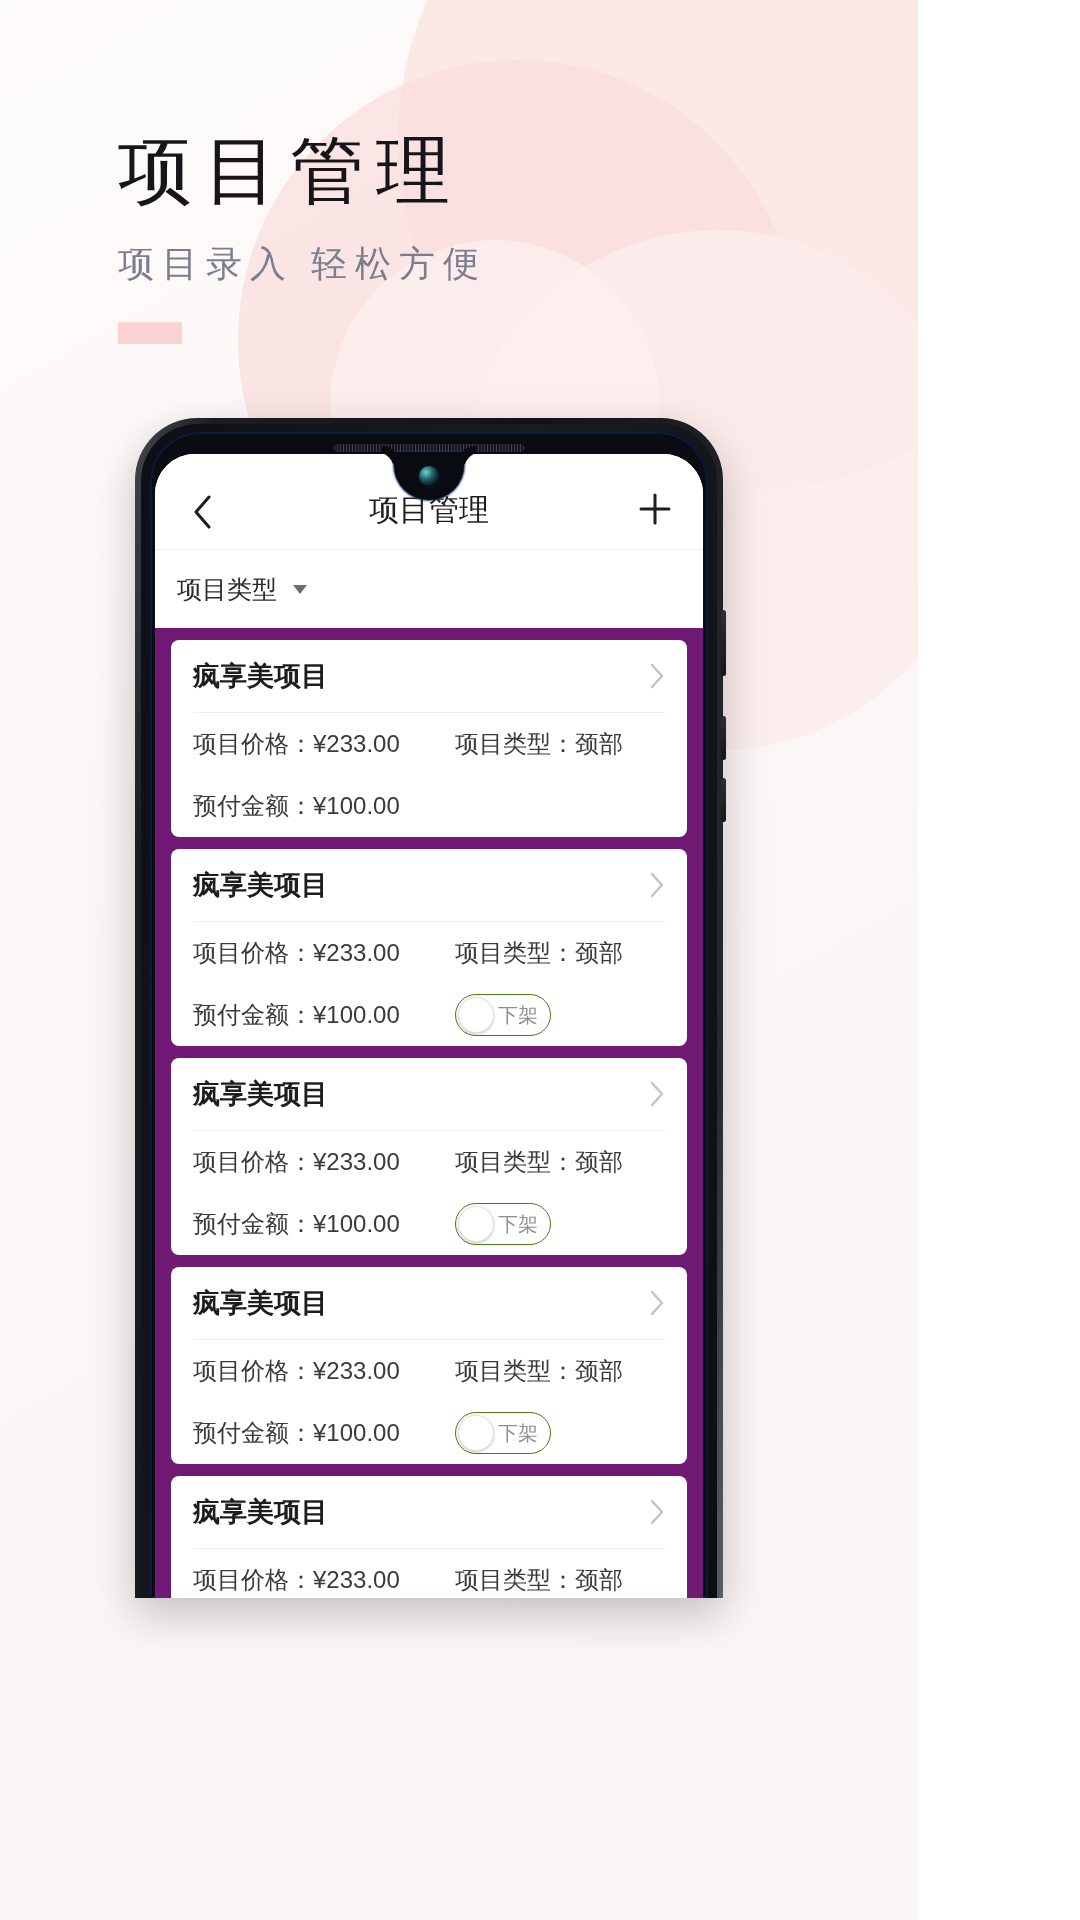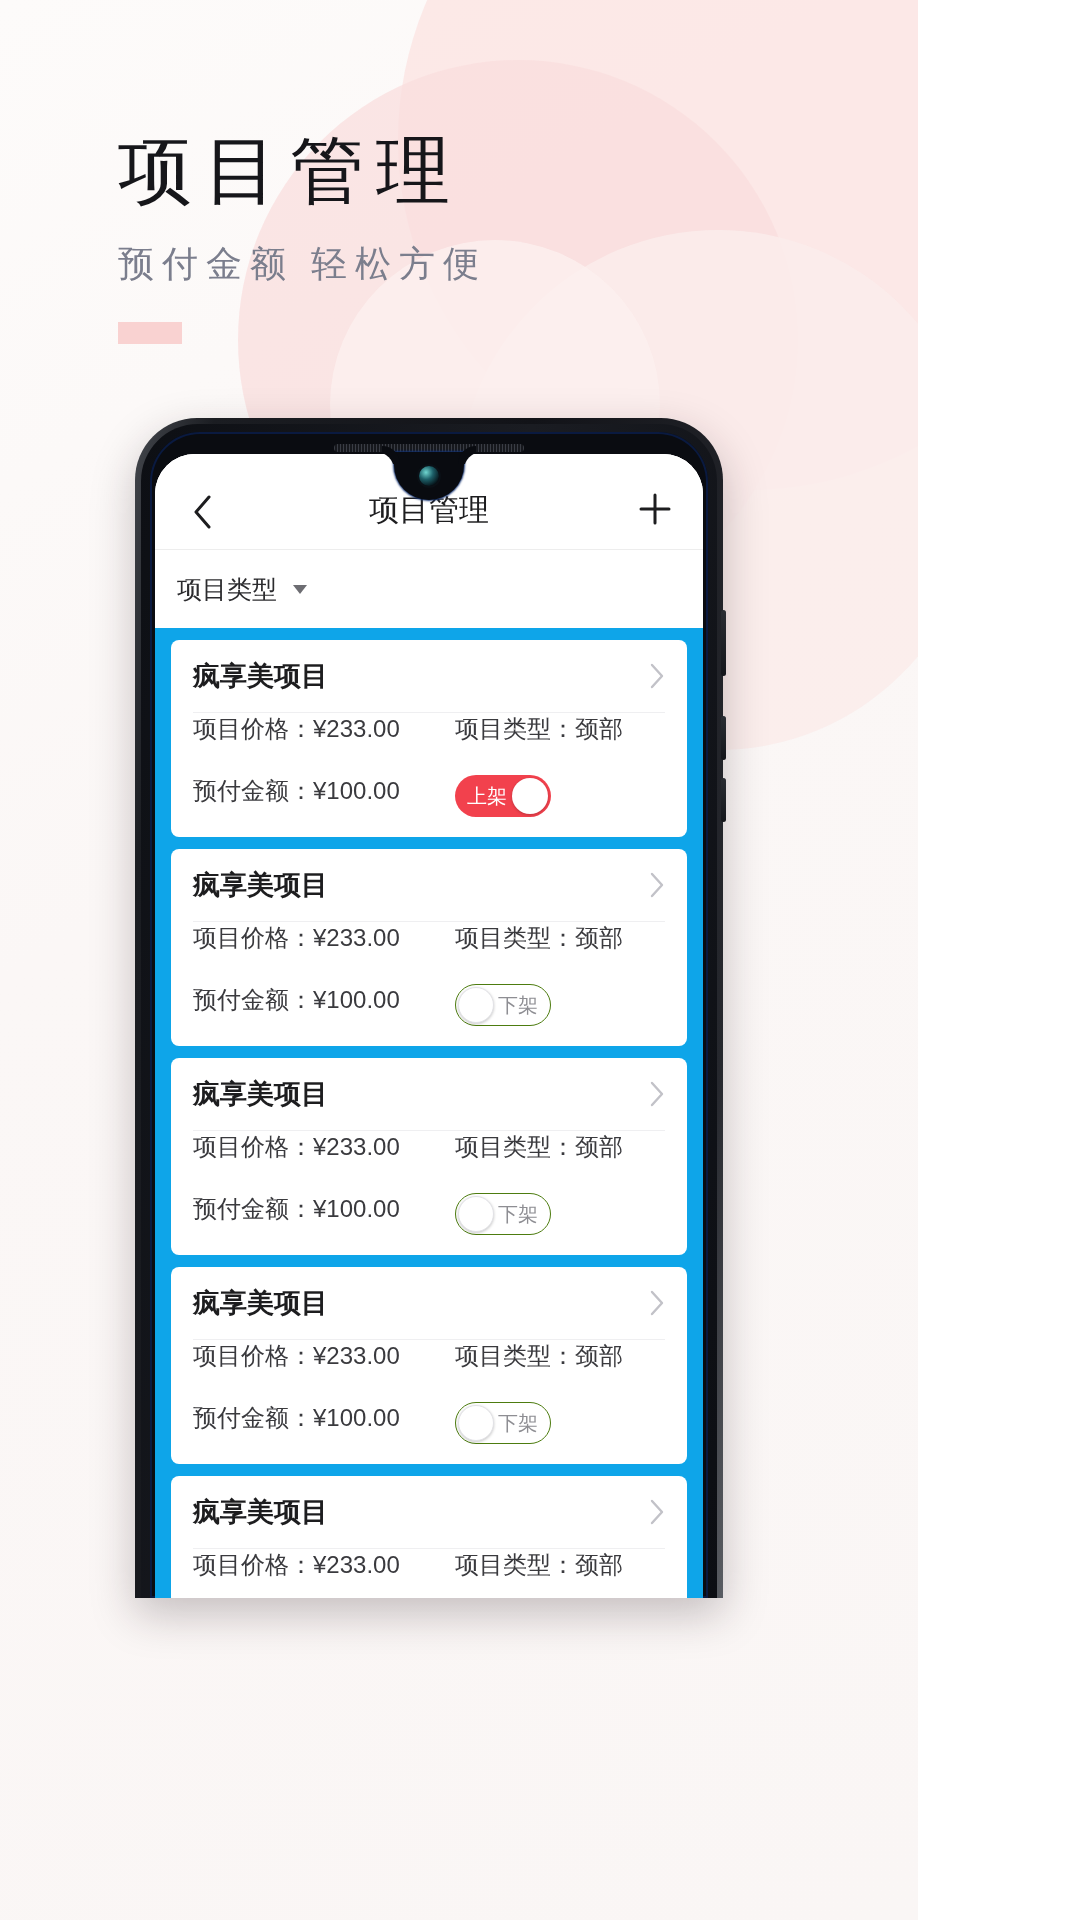--- a/index.html
+++ b/index.html
@@ -296,21 +296,21 @@
     box-sizing: border-box;
   }
   .search-ph {
     font-size: 24px;
     color: #acacb2;
     white-space: nowrap;
   }
 
   .list {
     flex: 1 1 auto;
-    background: #0ea5e9;
+    background: #701a75;
     padding: 12px 0 0 0;
     overflow: hidden;
   }
   .card {
     background: #fff;
     border-radius: 8px;
     margin: 0 16px 12px 16px;
     padding: 0 22px;
     box-sizing: border-box;
   }
@@ -326,21 +326,21 @@
     font-weight: 600;
     flex: 1 1 auto;
   }
   .chev {
     flex: 0 0 auto;
     display: flex;
     align-items: center;
   }
   .card-row {
     display: flex;
-    align-items: flex-start;
+    align-items: center;
     height: 62px;
   }
   .row-left {
     font-size: 24px;
     color: #3a3a3e;
     flex: 1 1 auto;
   }
   .row-right {
     font-size: 24px;
     color: #3a3a3e;
@@ -397,21 +397,21 @@
 
 <div class="page">
 
   <div class="blob blob-a"></div>
   <div class="blob blob-b"></div>
   <div class="blob blob-c"></div>
   <div class="blob blob-d"></div>
 
   <div class="headline">
     <div class="hl-title">项目管理</div>
-    <div class="hl-sub">预付金额  轻松方便</div>
+    <div class="hl-sub">项目录入  轻松方便</div>
     <div class="hl-dash"></div>
   </div>
 
   <div class="phone">
     <div class="phone-frame"></div>
     <div class="side-btn side-1"></div>
     <div class="side-btn side-2"></div>
     <div class="side-btn side-3"></div>
 
     <div class="phone-inner">
@@ -457,26 +457,20 @@
                       <path d="M3 2 L13 13 L3 24" stroke="#c2c2c8" stroke-width="2.4" stroke-linecap="round" stroke-linejoin="round"></path>
                     </svg>
                 </span>
               </div>
               <div class="card-row">
                 <span class="row-left"><span>项目价格：</span><span>¥233.00</span></span>
                 <span class="row-right"><span>项目类型：</span><span>颈部</span></span>
               </div>
               <div class="card-row">
                 <span class="row-left"><span>预付金额：</span><span>¥100.00</span></span>
-                <span class="row-toggle">
-                  <span class="toggle on">
-                    <span class="toggle-text">上架</span>
-                    <span class="knob"></span>
-                  </span>
-                </span>
               </div>
             </div>
 
             <div class="card">
               <div class="card-head">
                 <span class="card-title">疯享美项目</span>
                 <span class="chev">
                   <svg width="16" height="26" viewBox="0 0 16 26" fill="none">
                       <path d="M3 2 L13 13 L3 24" stroke="#c2c2c8" stroke-width="2.4" stroke-linecap="round" stroke-linejoin="round"></path>
                     </svg>

